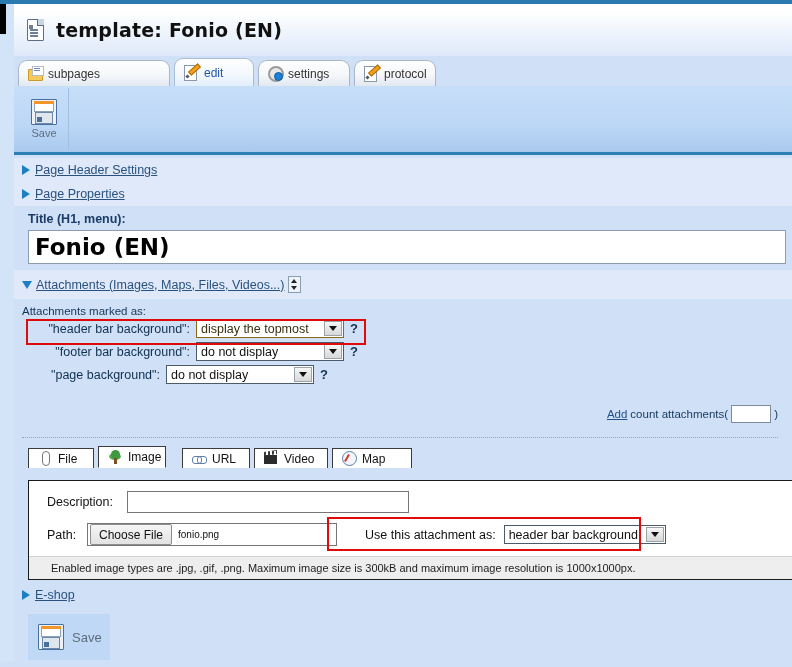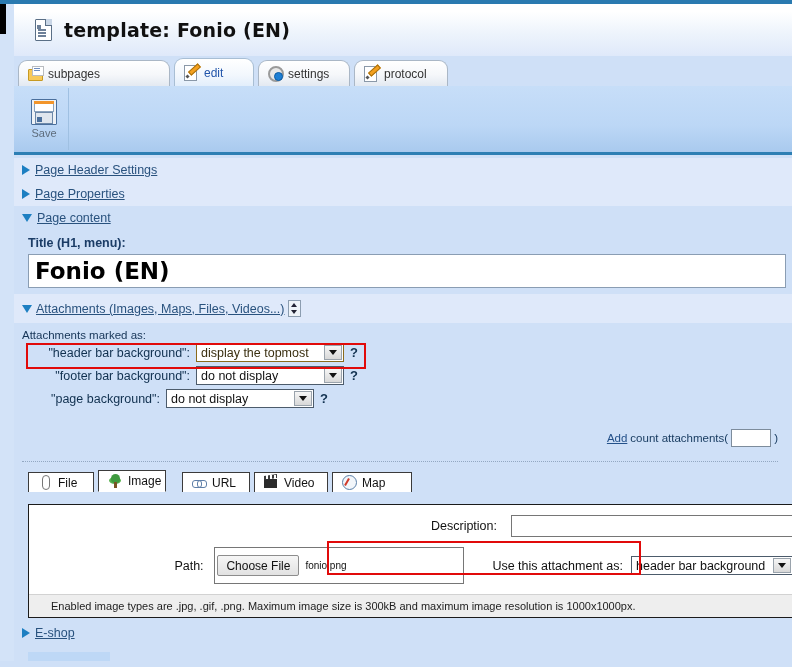--- a/index.html
+++ b/index.html
@@ -16,21 +16,21 @@
   .top-rule{position:absolute;left:0;top:0;width:792px;height:4px;background:#2a7ab0;}
   .left-black{position:absolute;left:0;top:4px;width:6px;height:30px;background:#000;}
   .left-strip{position:absolute;left:0;top:4px;width:14px;bottom:0;background:#d3e3f8;}
   .left-strip-btm{position:absolute;left:0;bottom:0;width:792px;height:6px;background:#cfe0f7;}
 
   
   .header{
     position:absolute;left:14px;top:4px;right:0;height:52px;
     background:linear-gradient(to bottom,#ffffff 0%,#ffffff 14%,#eef4fc 55%,#dfe9fa 100%);
   }
-  .title-row{display:flex;align-items:center;height:52px;padding-left:20px;}
+  .title-row{display:flex;align-items:center;height:52px;padding-left:12px;}
   .doc-icon{width:20px;height:24px;position:relative;margin-right:10px;flex:0 0 auto;}
   .doc-icon .pg{position:absolute;left:1px;top:1px;width:15px;height:20px;background:#fff;border:1.5px solid #5a6f86;border-radius:1px;}
   .doc-icon .fold{position:absolute;right:2px;top:1px;width:6px;height:6px;background:#c9d6e6;border-left:1.5px solid #5a6f86;border-bottom:1.5px solid #5a6f86;}
   .doc-icon .ln{position:absolute;left:4px;width:8px;height:1.5px;background:#6d8098;}.doc-icon .ln.l2{top:11px}.doc-icon .ln.l3{top:14px}.doc-icon .ln.l4{top:17px}
   .doc-icon .sq{position:absolute;left:3px;top:7px;width:4px;height:4px;background:#6d8098;}
   .page-title{font-size:19px;font-weight:bold;color:#111;font-family:"DejaVu Sans", sans-serif;letter-spacing:.2px;}
 
   
   .tabbar{position:absolute;left:14px;top:56px;right:0;height:30px;}
   .tab{
@@ -143,24 +143,24 @@
   .ic-film .b3{position:absolute;left:0;top:4px;width:13px;height:9px;background:#2b2b2b;}
   .ic-film .t3{position:absolute;left:0;top:0px;width:13px;height:4px;background:#3a3a3a;transform:skewY(-8deg);}
   .ic-film .w{position:absolute;top:0px;width:2px;height:4px;background:#fff;}
   .ic-comp .r{position:absolute;left:0;top:0;width:13px;height:13px;border:1.5px solid #5a7fa8;border-radius:50%;background:#f2f6fa;}
   .ic-comp .n{position:absolute;left:4px;top:3px;width:2px;height:8px;background:#d03a2a;transform:rotate(30deg);}
 
   .ipanel{
     margin-left:14px;width:766px;box-sizing:border-box;background:#fff;
     border:1px solid #1b1b1b;padding:10px 0 0 0;position:relative;
   }
-  .prow{display:flex;align-items:center;gap:6px;padding:0 0 10px 18px;font-size:12.5px;color:#111;justify-content:flex-end;}
+  .prow{display:flex;align-items:center;gap:6px;padding:0 0 10px 18px;font-size:12.5px;color:#111;}
   .prow .lab{width:74px;}
   .txt{height:22px;background:#fff;border:1px solid #767676;box-sizing:border-box;}
-  .filefield{height:37px;border:1px solid #767676;background:#fff;display:inline-flex;align-items:center;box-sizing:border-box;padding:0;}
+  .filefield{height:23px;border:1px solid #767676;background:#fff;display:inline-flex;align-items:center;box-sizing:border-box;padding:0;}
   .choose{
     height:19px;margin:0 6px 0 2px;padding:0 8px;
     background:linear-gradient(to bottom,#f6f6f6,#e2e2e2);border:1px solid #8d8d8d;
     display:inline-flex;align-items:center;font-size:12px;color:#111;border-radius:2px;
   }
   .fname{font-size:10px;color:#111;}
   .useas{display:flex;align-items:center;gap:8px;font-size:12.5px;color:#111;}
   .note{
     background:#eeeeee;border-top:1px solid #d2d2d2;
     font-size:11px;color:#1d1d1d;padding:5px 0 5px 22px;
@@ -213,21 +213,21 @@
       </span>
       <span class="tab-label">edit</span>
     </div>
     <div class="tab" style="left:244px;width:92px;">
       <span class="ic ic-gear">
         <span class="g"></span>
           <span class="d"></span>
       </span>
       <span class="tab-label">settings</span>
     </div>
-    <div class="tab" style="left:340px;width:94px;">
+    <div class="tab" style="left:340px;width:82px;">
       <span class="ic ic-pencil">
         <span class="pg"></span>
           <span class="pen"></span>
           <span class="tip"></span>
       </span>
       <span class="tab-label">protocol</span>
     </div>
   </div>
 
   <div class="toolbar">
@@ -248,24 +248,20 @@
     <div class="srow">
       <span class="tri right"></span>
       <span class="slink">Page Header Settings</span>
     </div>
 
     <div class="srow">
       <span class="tri right"></span>
       <span class="slink">Page Properties</span>
     </div>
 
-    <div class="srow alt">
-      <span class="tri down"></span>
-      <span class="slink">Page content</span>
-    </div>
 
     <div class="content-wrap">
       <div class="field-label">Title (H1, menu):</div>
       <input class="title-input" value="Fonio (EN)" style="">
     </div>
 
     <div class="att-head">
       <span class="tri down"></span>
       <span class="slink">Attachments (Images, Maps, Files, Videos...)</span>
       <span class="spin"></span>

